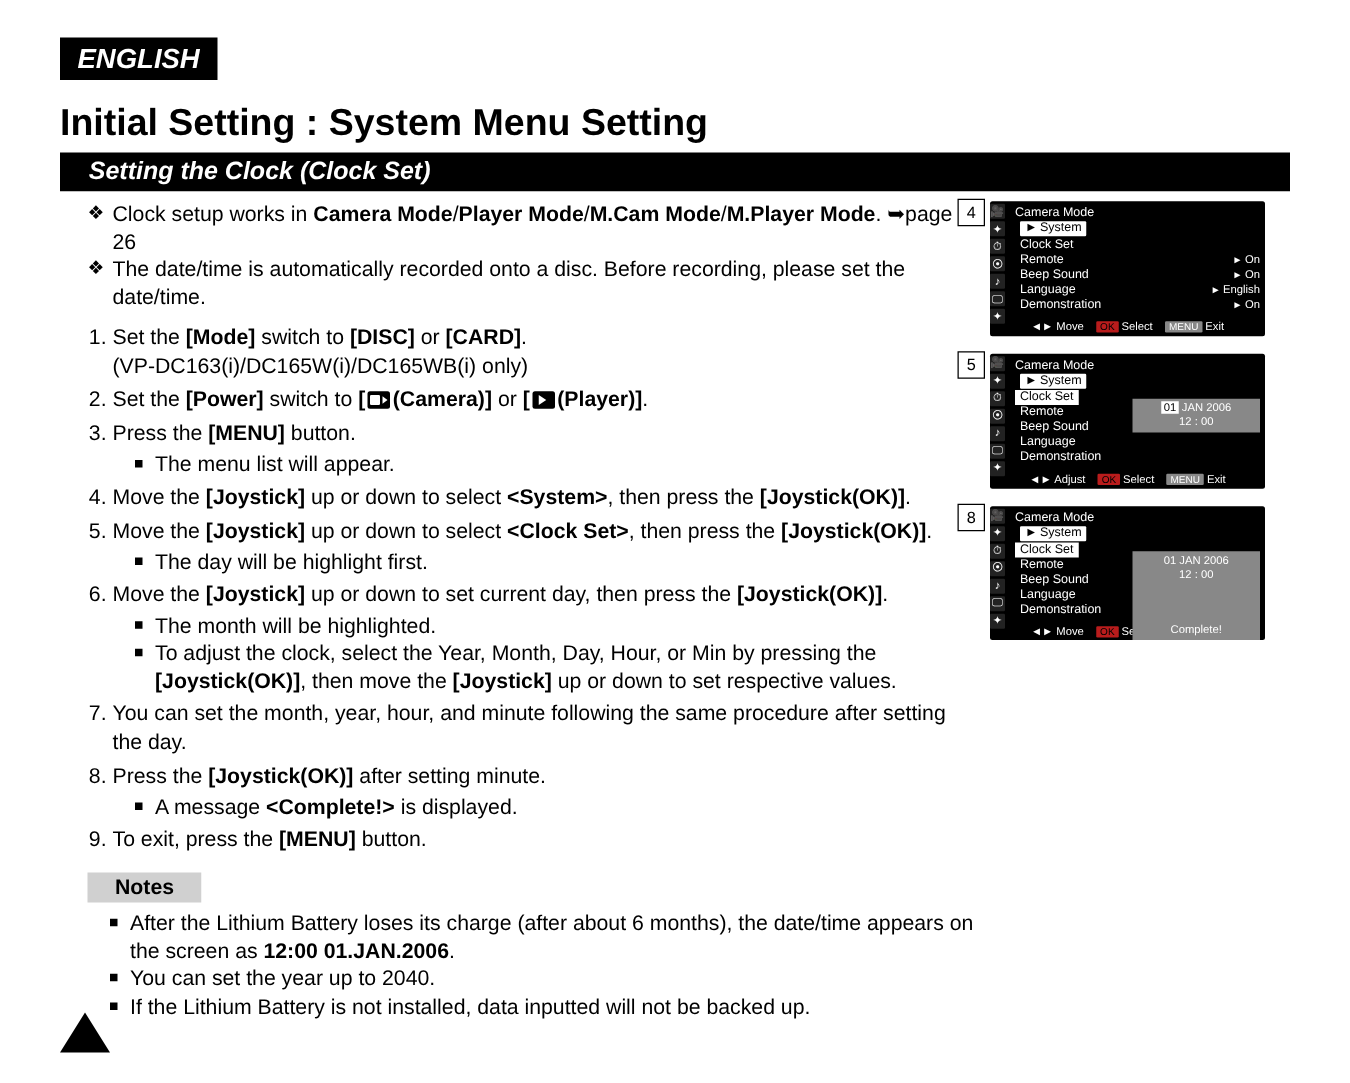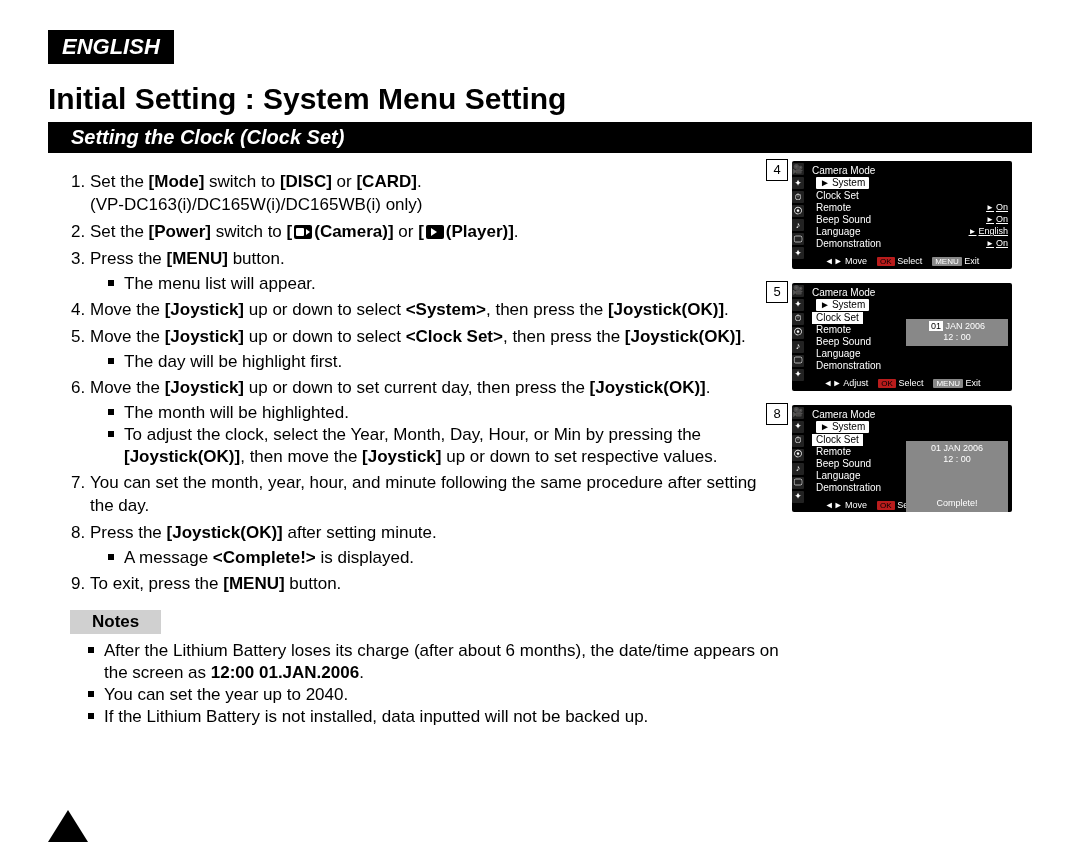--- a/index.html
+++ b/index.html
@@ -62,21 +62,21 @@
   .scr{
     width:220px;background:#000;color:#fff;font-size:10px;line-height:1.2;
     padding:4px 4px 2px 4px;border-radius:2px;position:relative;box-sizing:border-box;
   }
   .scr .title{color:#fff;font-size:10px;margin-left:16px;}
   .scr .hl{background:#ffffff;color:#000;display:inline-block;padding:0 4px;margin-left:20px;border-radius:1px;}
   .scr .hl:before{content:"►";color:#000;margin-right:2px;}
   .scr .items{margin-left:16px;margin-top:1px;}
   .scr .row{display:flex;justify-content:space-between;white-space:nowrap;}
   .scr .row .label{padding:0 4px;}
-  .scr .row .val{color:#fff;font-size:9px;text-decoration:underline;}
+  .scr .row .val{color:#fff;font-size:9px;}
   .scr .row .val:before{content:"►";margin-right:2px;font-size:8px;}
   .scr .row.sel .label{background:#fff;color:#000;}
   .scr .row.sel.white .label{background:#fff;color:#000;}
   .scr .datebox{position:absolute;right:4px;top:36px;width:94px;background:#888;color:#fff;padding:2px 4px;font-size:9px;line-height:1.3;text-align:center;}
   .scr .datebox .d1 span.hi{background:#fff;color:#000;padding:0 2px;}
   .scr .cm{font-size:9px;color:#fff;margin-top:32px;}
   .scr .sideicons{position:absolute;left:0;top:2px;display:flex;flex-direction:column;gap:2px;}
   .scr .sideicons span{width:12px;height:12px;display:flex;align-items:center;justify-content:center;font-size:9px;background:#222;color:#fff;border-radius:1px;}
   .scr .bar{display:flex;gap:10px;justify-content:center;align-items:flex-end;margin-top:6px;color:#fff;font-size:9px;}
   .scr .bar .kbox{background:#b91c1c;color:#000;padding:0 3px;font-size:8px;border-radius:1px;}
@@ -92,20 +92,22 @@
 
 
 
 <div class="lang-tag">ENGLISH</div>
 <h1>Initial Setting : System Menu Setting</h1>
 <div class="section-bar">Setting the Clock (Clock Set)</div>
 
 <div class="content">
   <div class="maincol">
     <ul class="diamond">
+      <li>Clock setup works in <b>Camera Mode</b>/<b>Player Mode</b>/<b>M.Cam Mode</b>/<b>M.Player Mode</b>. <span class="pgref">➥page 26</span></li>
+      <li>The date/time is automatically recorded onto a disc. Before recording, please set the date/time.</li>
     </ul>
 
     <ol class="steps">
       <li>
         <span>Set the </span><b>[Mode]</b><span> switch to </span><b>[DISC]</b><span> or </span><b>[CARD]</b><span>.</span><br>
         <span>(VP-DC163(i)/DC165W(i)/DC165WB(i) only)</span>
       </li>
       <li>
         <span>Set the </span><b>[Power]</b><span> switch to </span><b><span>[</span><span class="camicon"></span><span>(Camera)]</span></b><span> or </span><b><span>[</span><span class="playicon"></span><span>(Player)]</span></b><span>.</span>
       </li>

